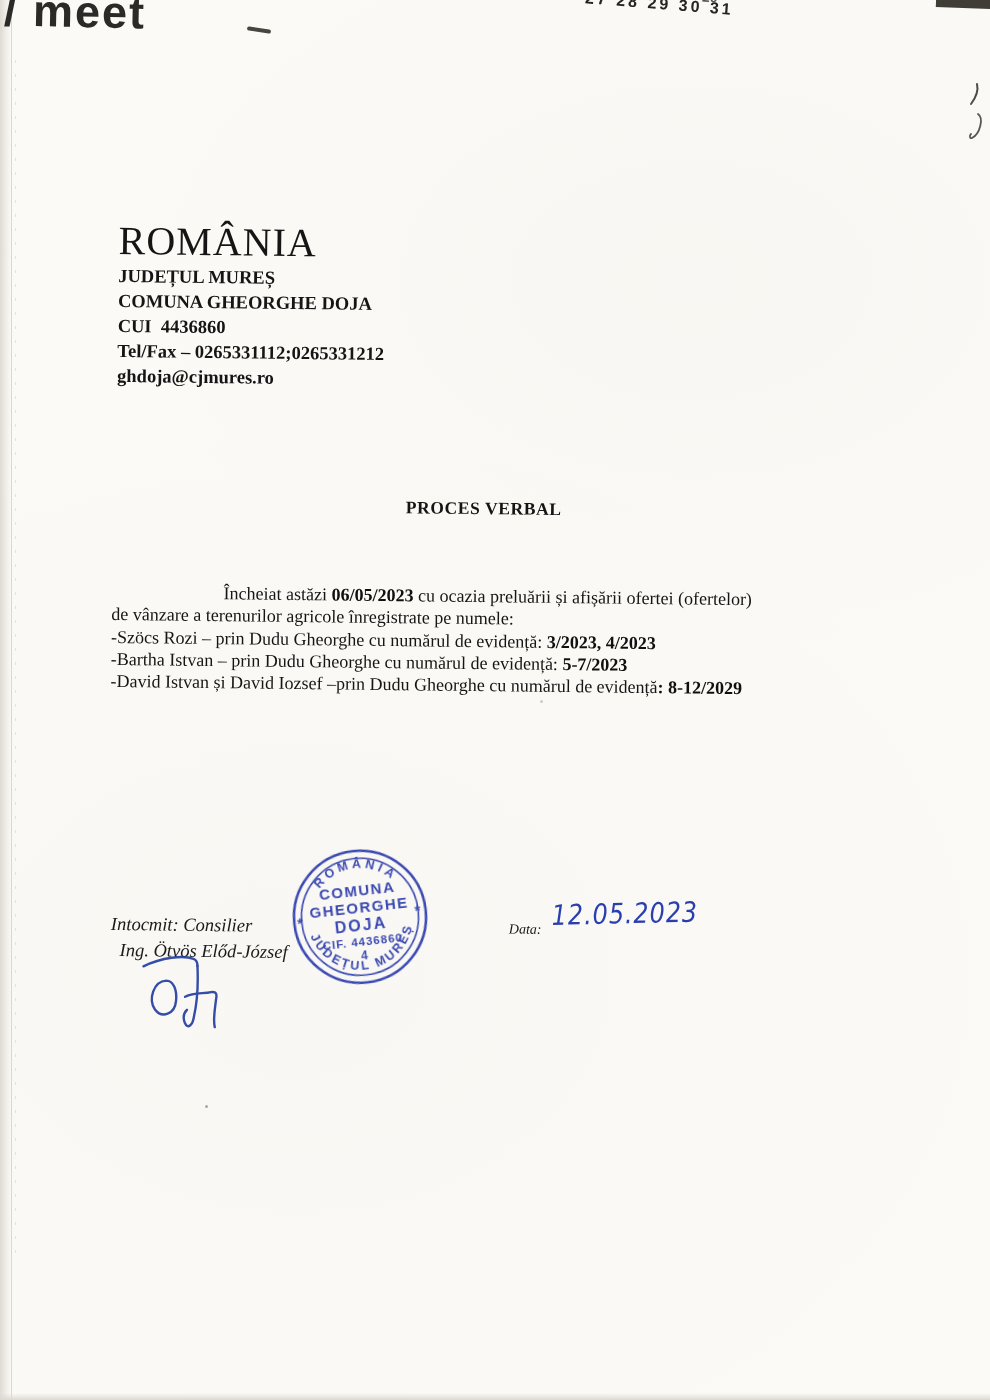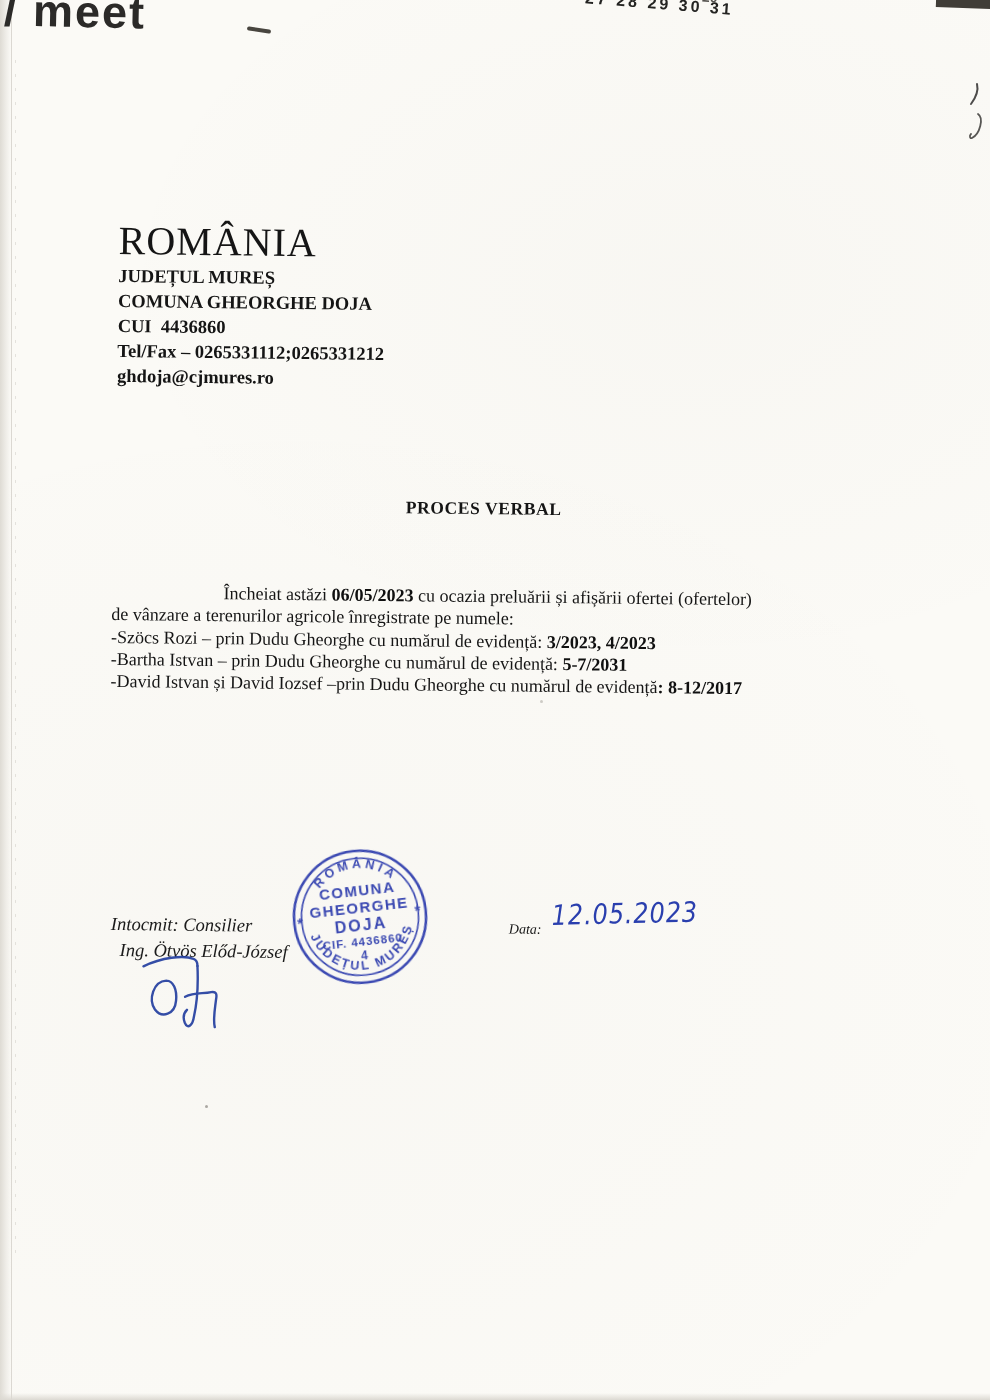--- a/index.html
+++ b/index.html
@@ -105,22 +105,22 @@
       <div class="hline">Tel/Fax – 0265331112;0265331212</div>
       <div class="hline">ghdoja@cjmures.ro</div>
     </div>
 
     <div class="title">PROCES VERBAL</div>
 
     <div class="para">
       <div class="line indent"><span>Încheiat astăzi </span><b>06/05/2023</b><span> cu ocazia preluării și afișării ofertei (ofertelor)</span></div>
       <div class="line">de vânzare a terenurilor agricole înregistrate pe numele:</div>
       <div class="line"><span>-Szöcs Rozi – prin Dudu Gheorghe cu numărul de evidență: </span><b>3/2023, 4/2023</b></div>
-      <div class="line"><span>-Bartha Istvan – prin Dudu Gheorghe cu numărul de evidență: </span><b>5-7/2031</b></div>
-      <div class="line"><span>-David Istvan și David Iozsef –prin Dudu Gheorghe cu numărul de evidență</span><b>: 8-12/2017</b></div>
+      <div class="line"><span>-Bartha Istvan – prin Dudu Gheorghe cu numărul de evidență: </span><b>5-7/2023</b></div>
+      <div class="line"><span>-David Istvan și David Iozsef –prin Dudu Gheorghe cu numărul de evidență</span><b>: 8-12/2029</b></div>
     </div>
 
     <svg class="stamp" viewBox="0 0 210 210">
       <circle class="ring" cx="105" cy="105" r="66" stroke-width="2.6"></circle>
       <circle class="ring" cx="105" cy="105" r="58.5" stroke-width="1.6"></circle>
       <defs>
         <path id="arcTop" d="M 56,105 A 49,49 0 0 1 154,105" fill="none"></path>
         <path id="arcBottom" d="M 52,105 A 53,53 0 0 0 158,105" fill="none"></path>
       </defs>
       <text font-size="12.5" font-weight="700" letter-spacing="3.5">

